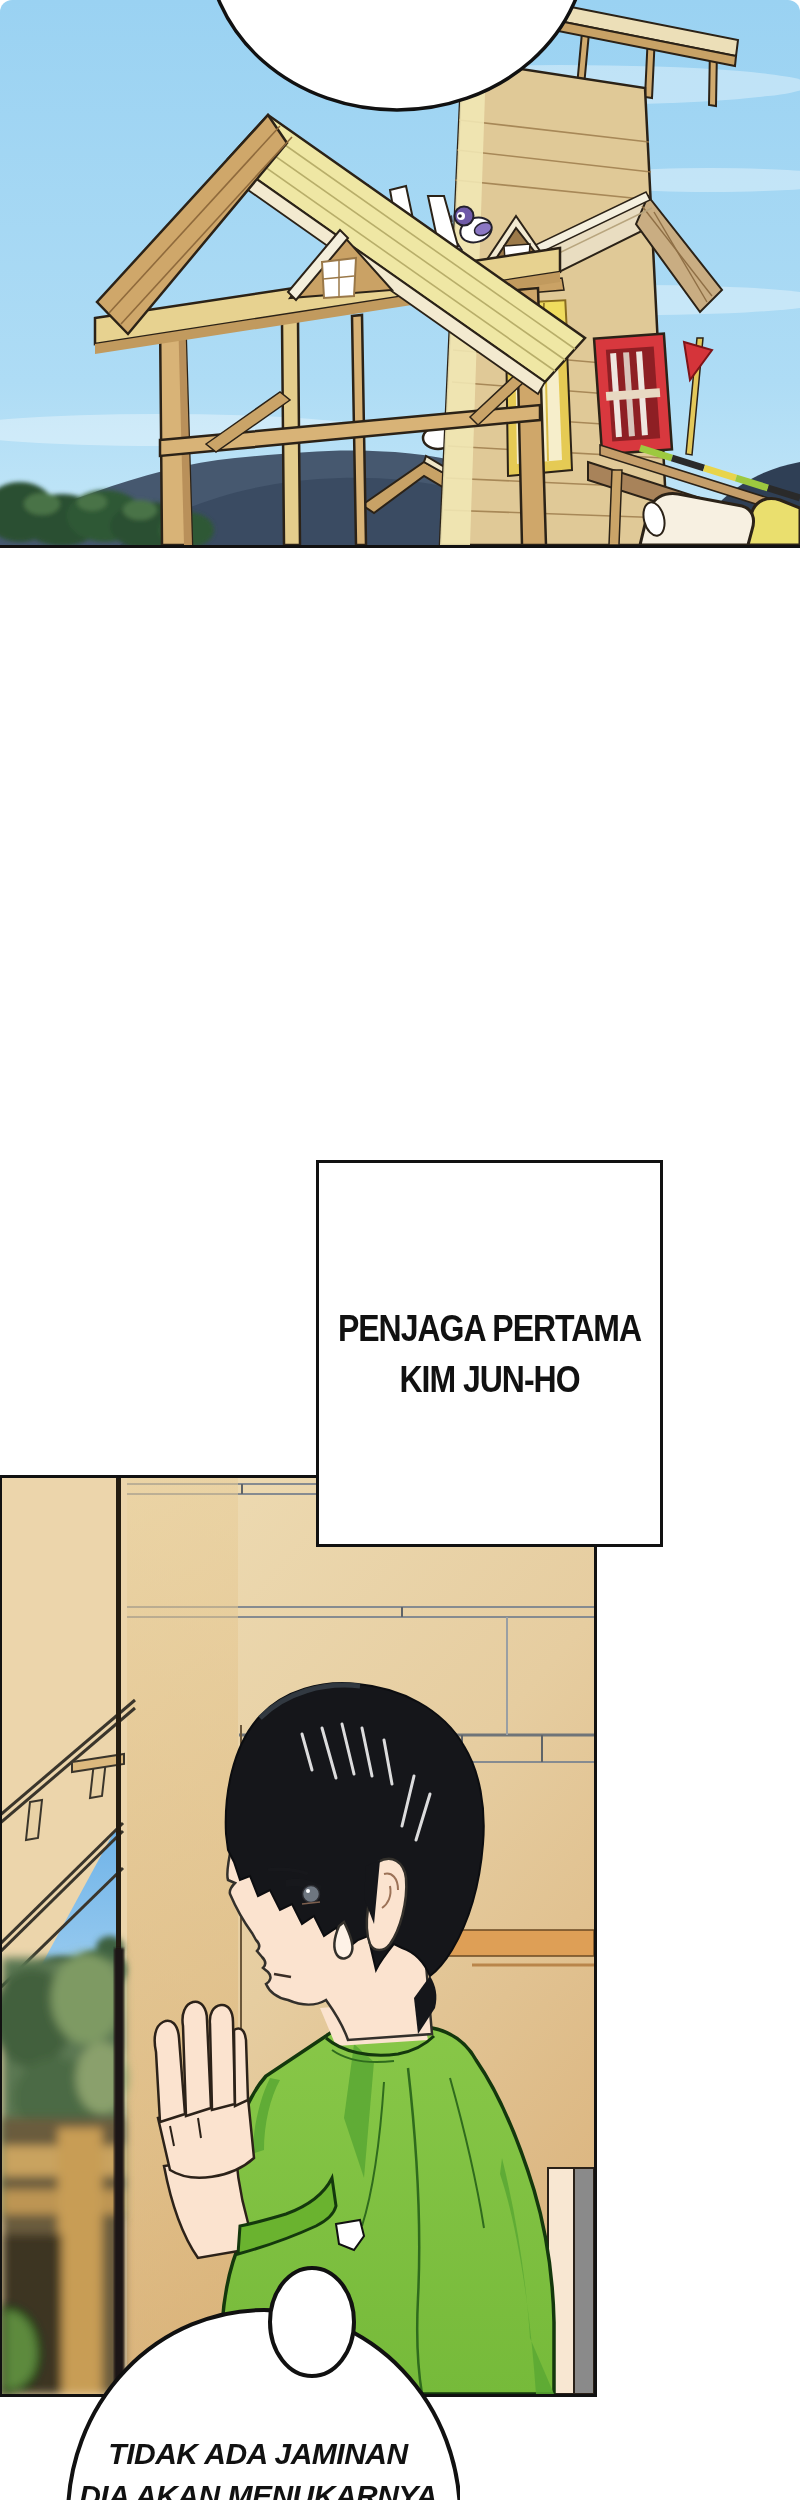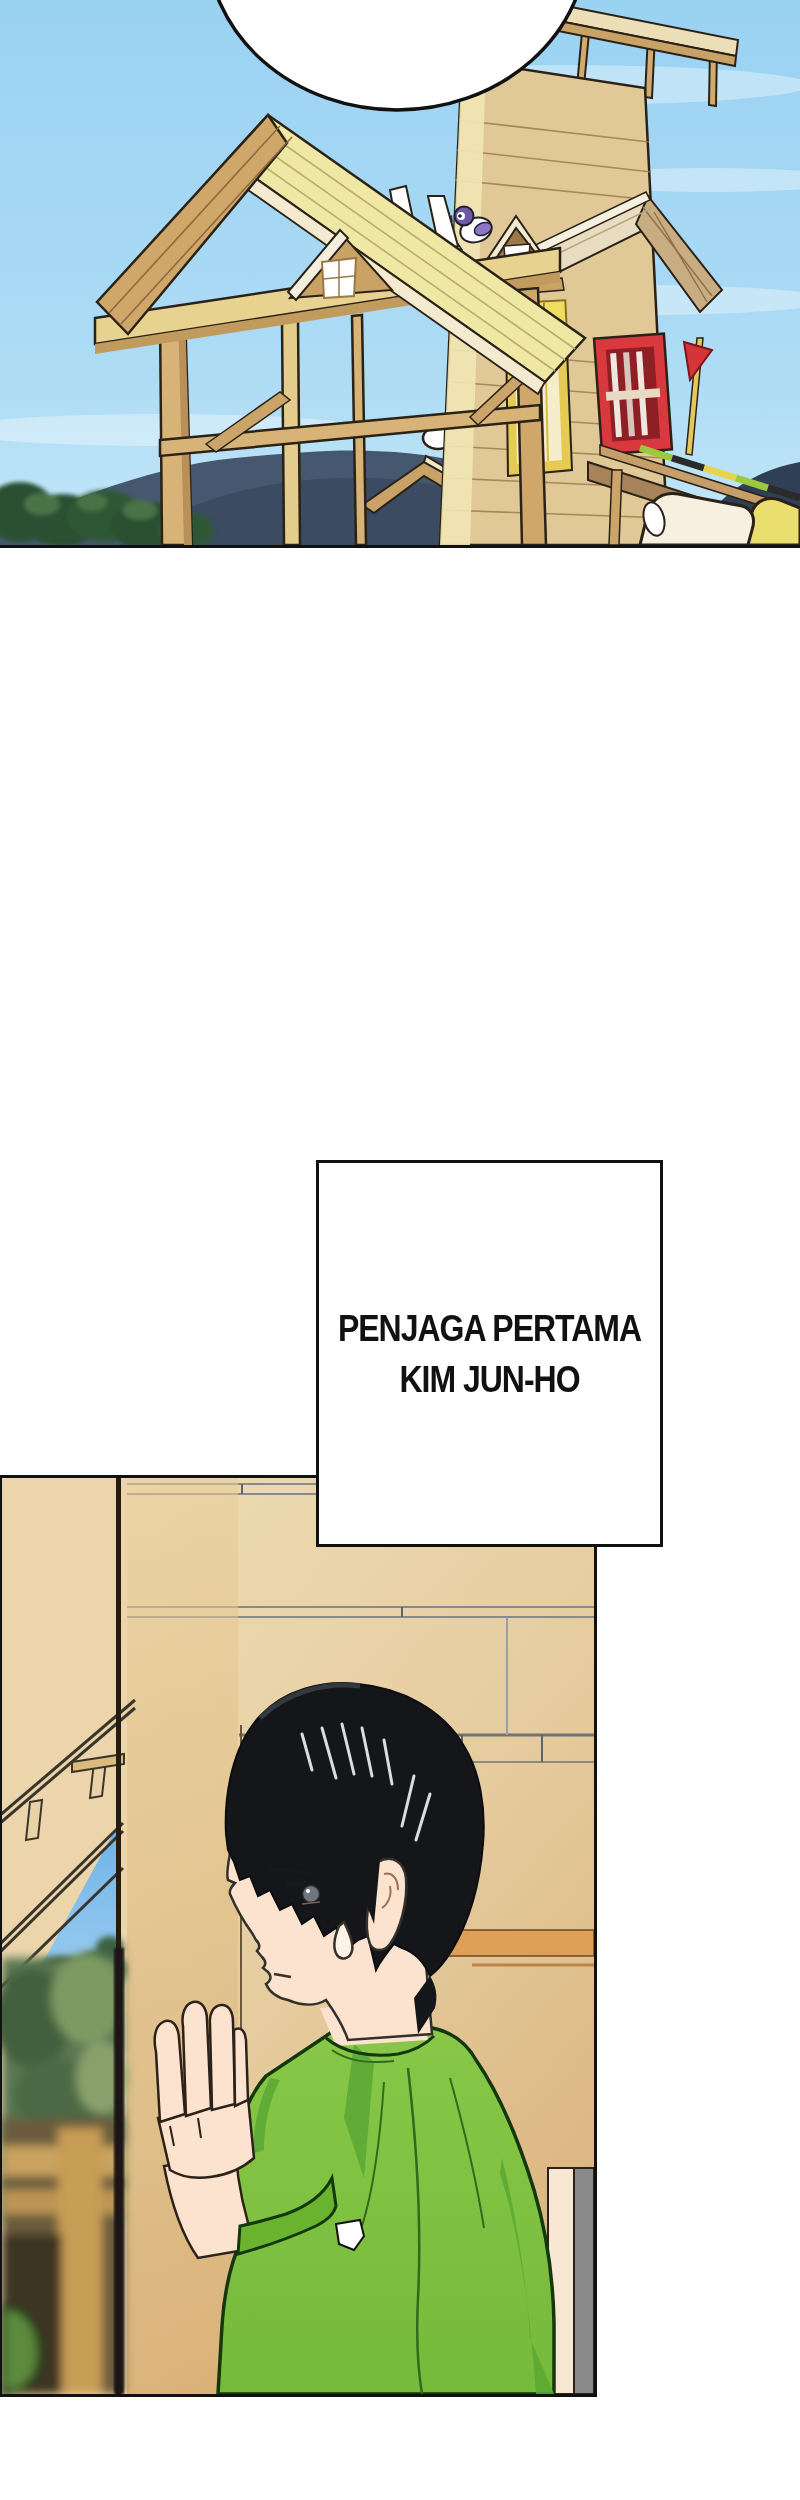--- a/index.html
+++ b/index.html
@@ -1,17 +1,17 @@
 <!DOCTYPE html>
 <html><head>
 <meta charset="utf-8">
 <style>
   html,body{margin:0;padding:0;background:#ffffff;}
   .page{position:relative;width:800px;height:2500px;margin:0 auto;overflow:hidden;
-        background:#ffffff;font-family:"Liberation Sans",sans-serif;}
+        background:#ffffff;font-family:"Liberation Sans",sans-serif;border-radius:12px;}
   .panel{position:absolute;box-sizing:border-box;}
   .panel-sky{left:0;top:0;width:800px;height:548px;border-bottom:3px solid #111;z-index:1;}
   .panel-boy{left:0;top:1475px;width:597px;height:922px;border:3px solid #111;border-left-width:2px;z-index:2;background:#e9d2a6;}
   .caption-box{position:absolute;left:316px;top:1160px;width:341px;height:381px;z-index:5;
         background:#ffffff;border:3px solid #111;display:flex;align-items:center;justify-content:center;}
   .caption-inner{transform:scaleY(1.14);text-align:center;color:#111;
         font-size:32px;line-height:44px;font-weight:700;letter-spacing:-1px;white-space:nowrap;}
   .bubble-bottom{position:absolute;left:60px;top:2258px;width:400px;height:242px;z-index:6;}
   .bubble-text{font-family:"Liberation Sans",sans-serif;font-style:italic;font-weight:700;
         font-size:30px;letter-spacing:-0.5px;fill:#111;}
@@ -369,14 +369,23 @@
           <path d="M181,548 C179,536 183,526 191,524 C199,522 205,530 205,542 L209,630 L184,638 Z"></path>
           <path d="M208,546 C207,536 211,528 219,527 C226,526 231,533 231,544 L233,626 L210,632 Z"></path>
           <path d="M232,552 C238,548 243,552 244,562 L246,622 L233,628 Z"></path>
           <path d="M168,648 L172,668 M196,640 L199,660" fill="none" stroke-width="2"></path>
         </g>
         <path d="M236,776 C258,770 288,760 314,748 C326,742 332,736 334,728 L330,700 C322,716 306,728 284,736 C264,742 248,746 238,748 Z" fill="#6ab32f" stroke="#14380d" stroke-width="3"></path>
       </g>
     </svg>
   </section>
 
+  <div class="bubble-bottom">
+    <svg width="400" height="242" viewBox="0 0 400 242">
+      <ellipse cx="204" cy="258" rx="196" ry="206" fill="#ffffff" stroke="#111111" stroke-width="4"></ellipse>
+      <ellipse cx="252" cy="64" rx="42" ry="54" fill="#ffffff" stroke="#111111" stroke-width="4"></ellipse>
+      <ellipse cx="250" cy="84" rx="32" ry="24" fill="#ffffff"></ellipse>
+      <text x="198" y="206" text-anchor="middle" class="bubble-text">TIDAK ADA JAMINAN</text>
+      <text x="198" y="248" text-anchor="middle" class="bubble-text">DIA AKAN MENUKARNYA</text>
+    </svg>
+  </div>
 
 </div>
 
 </body></html>

